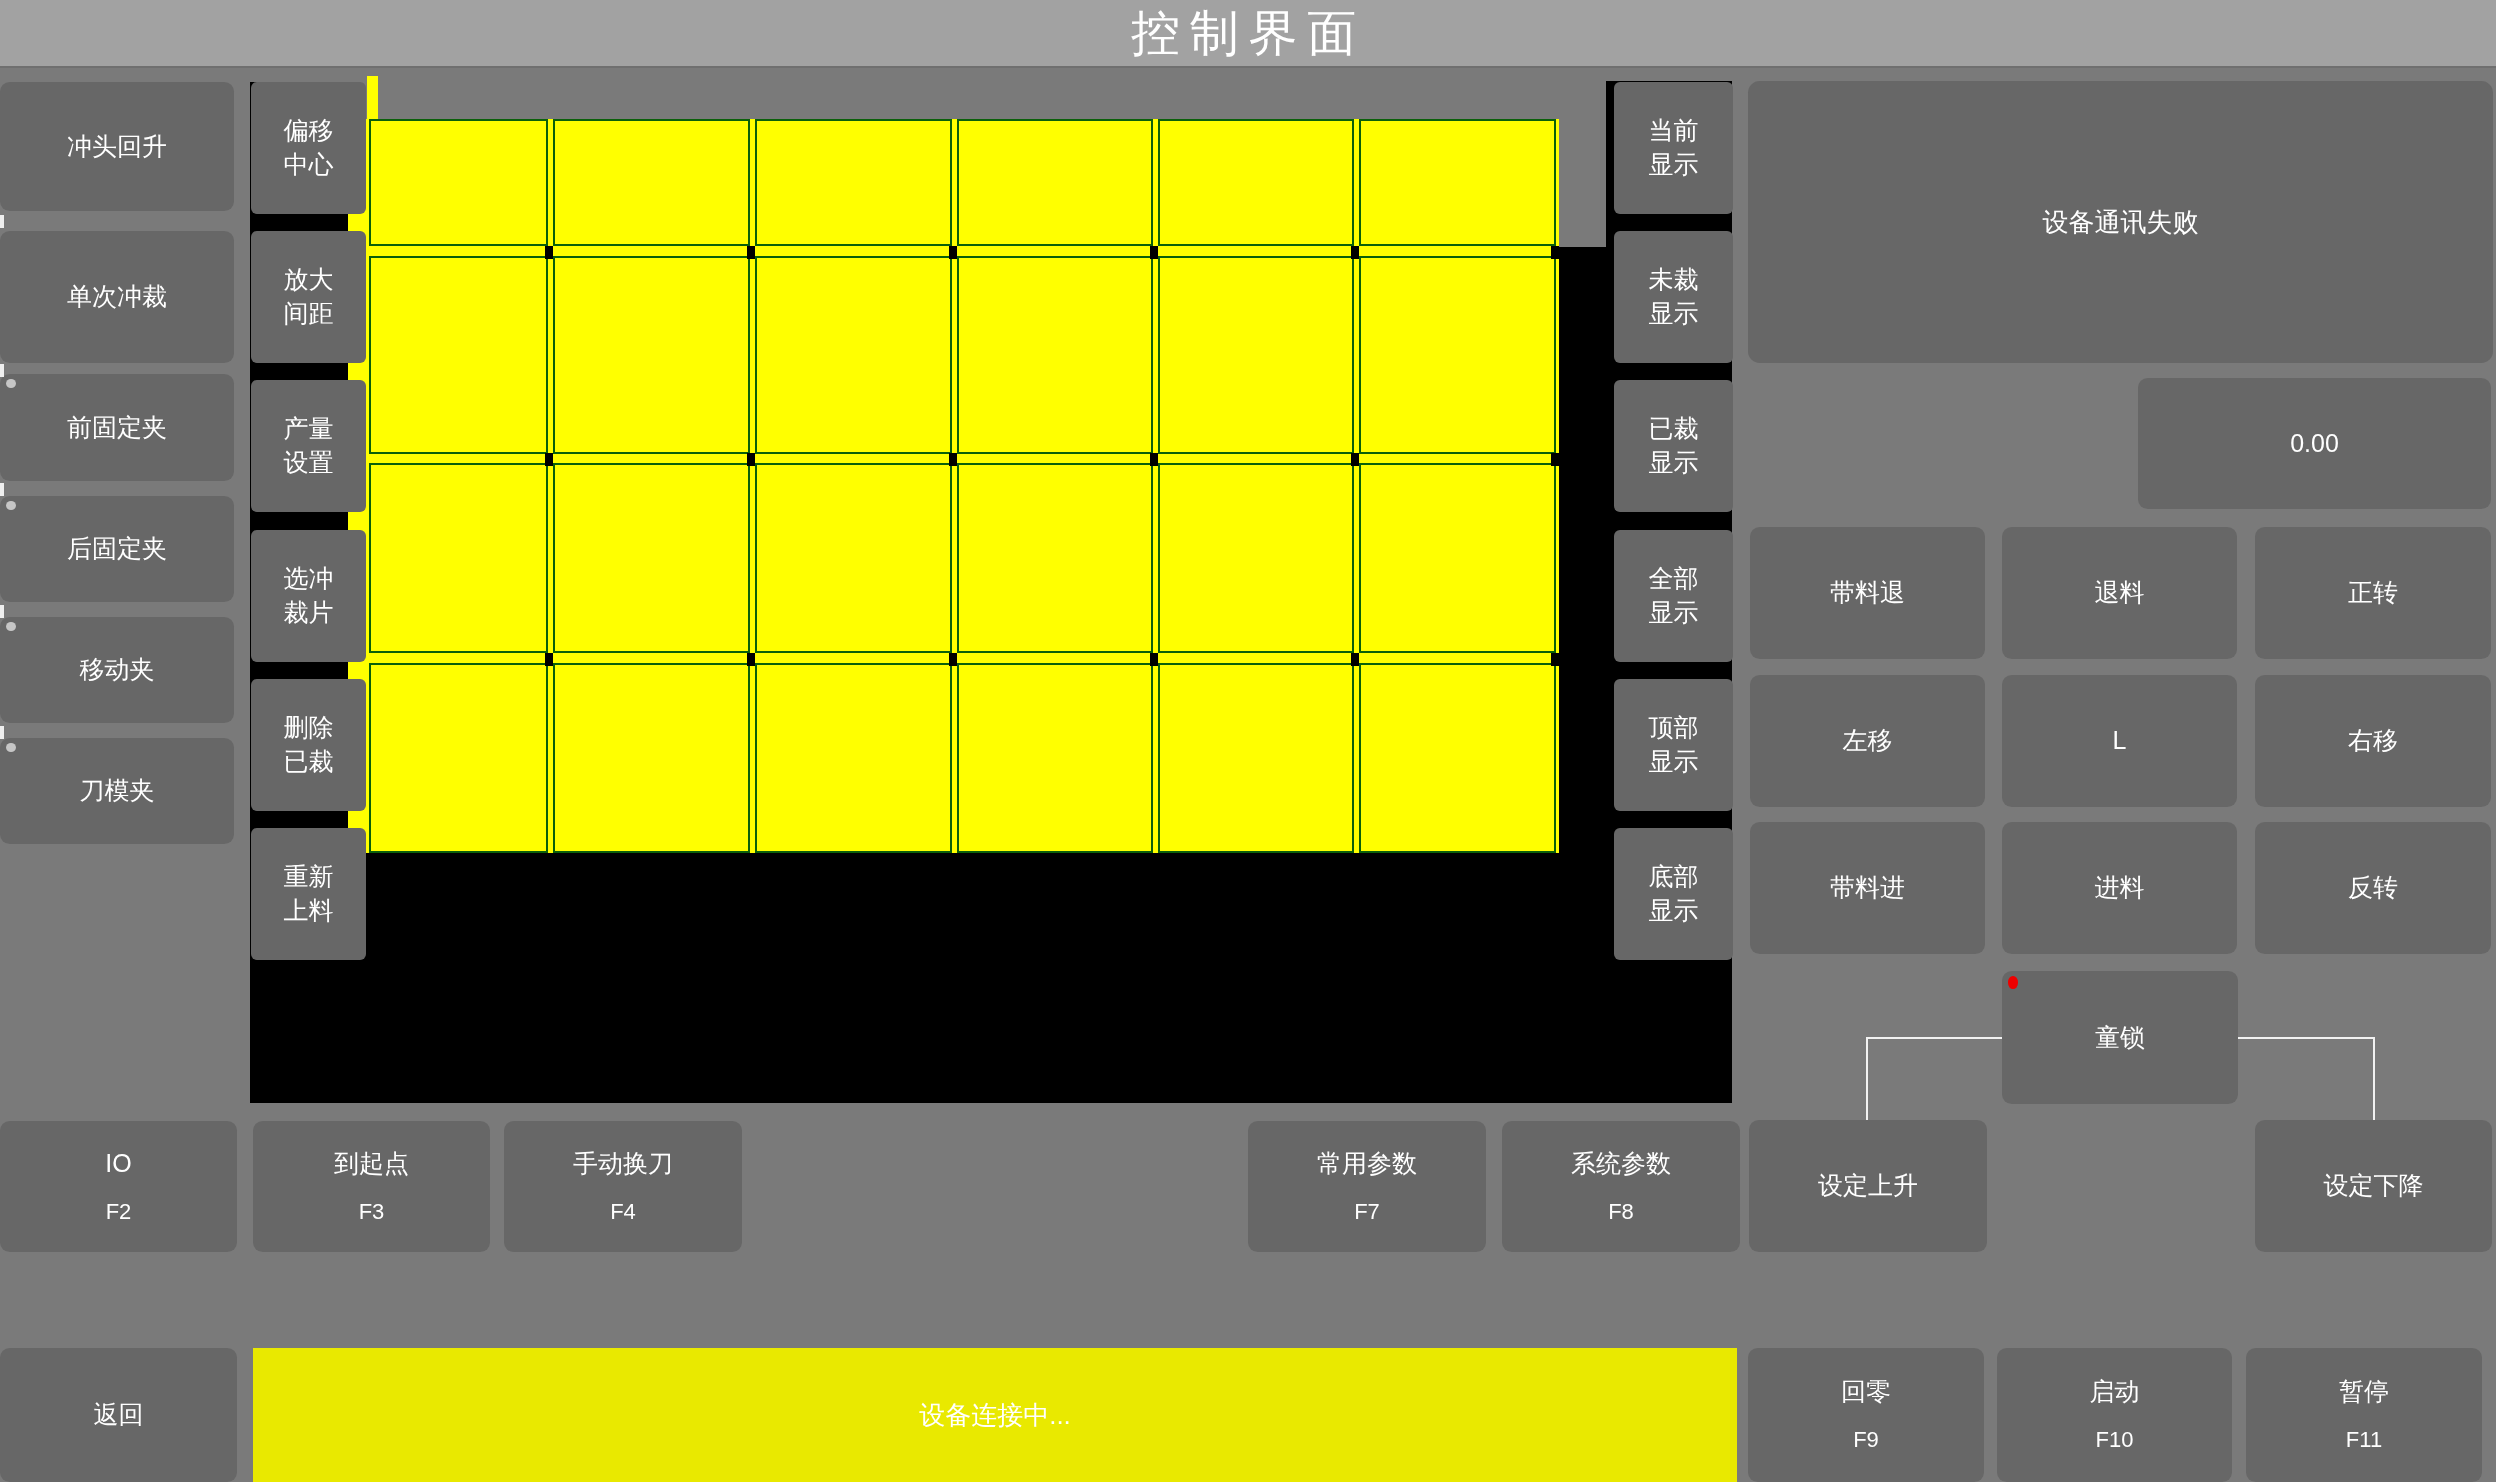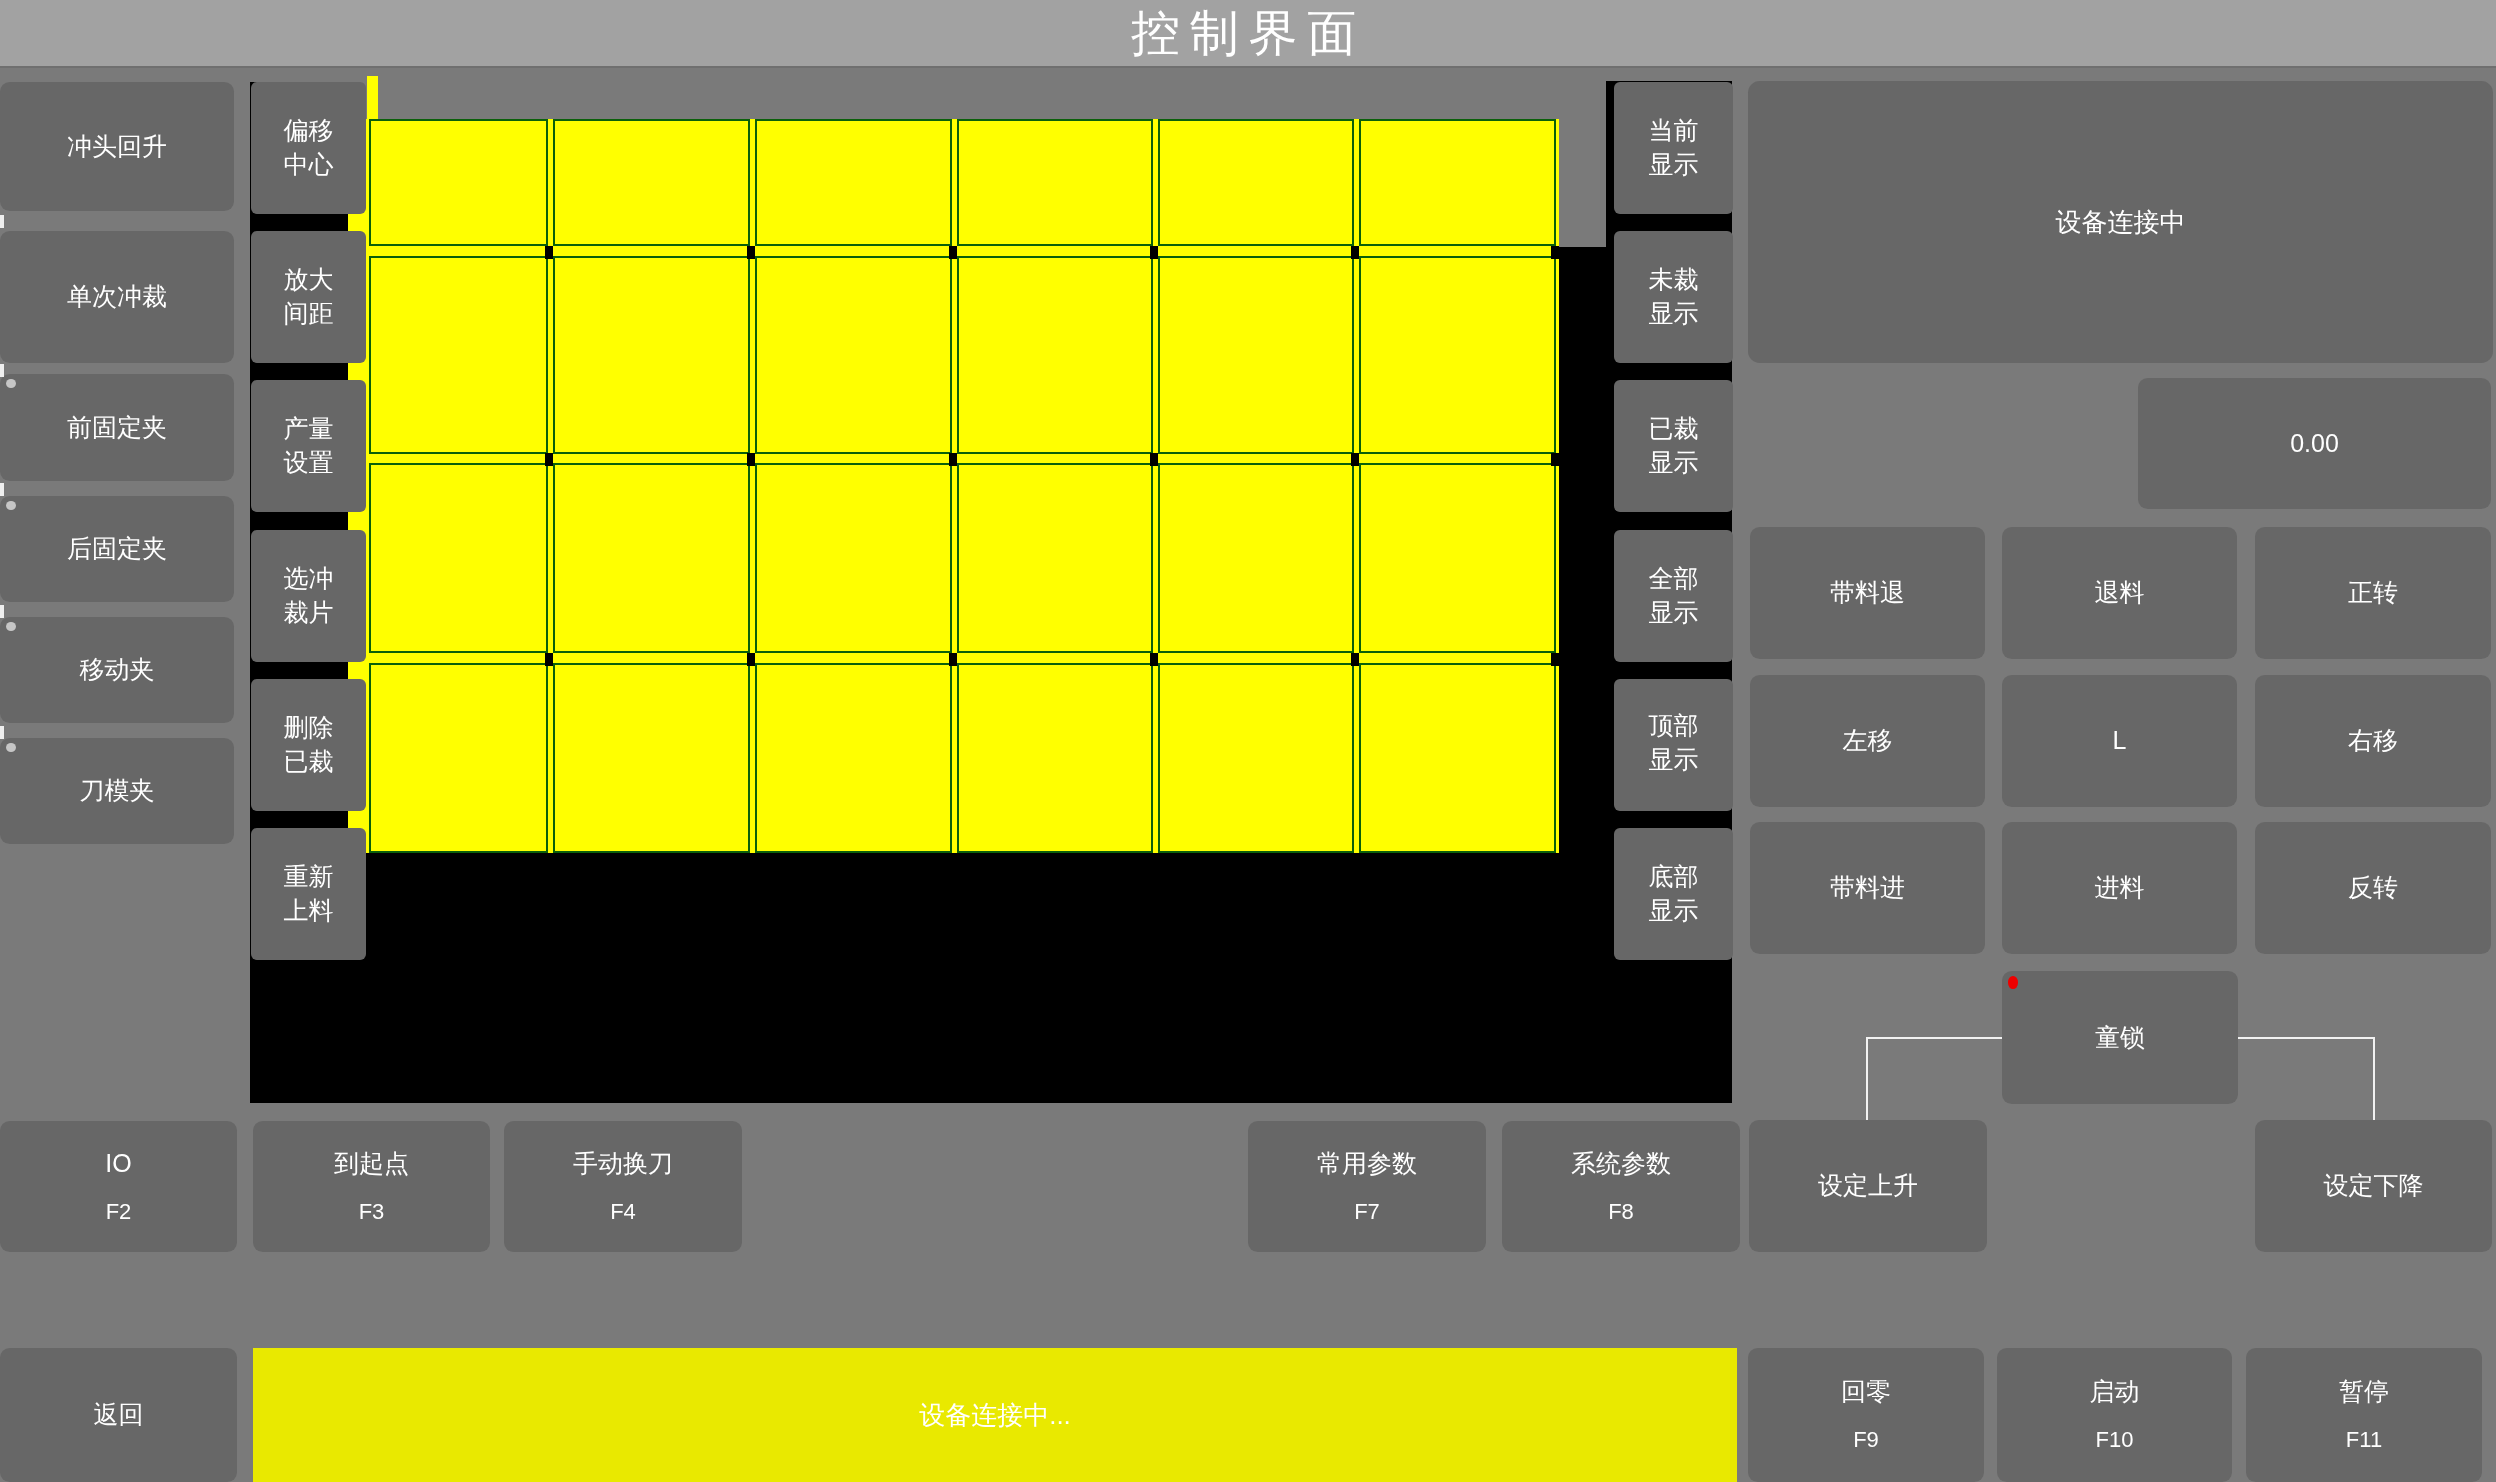--- a/index.html
+++ b/index.html
@@ -153,27 +153,27 @@
 上料</span></div>
 
   <div class="btn sq" style="left:1614px;top:82px;width:119px;height:132px;"><span>当前
 显示</span></div>
   <div class="btn sq" style="left:1614px;top:231px;width:119px;height:132px;"><span>未裁
 显示</span></div>
   <div class="btn sq" style="left:1614px;top:380px;width:119px;height:132px;"><span>已裁
 显示</span></div>
   <div class="btn sq" style="left:1614px;top:530px;width:119px;height:132px;"><span>全部
 显示</span></div>
-  <div class="btn sq" style="left:1614px;top:679px;width:119px;height:132px;font-family:Liberation Mono, monospace;"><span>顶部
+  <div class="btn sq" style="left:1614px;top:679px;width:119px;height:132px;"><span>顶部
 显示</span></div>
   <div class="btn sq" style="left:1614px;top:828px;width:119px;height:132px;"><span>底部
 显示</span></div>
 
   <div id="status-box">
-    <span>设备连接中</span>
+    <span>设备通讯失败</span>
   </div>
   <div class="btn" style="left:2138px;top:378px;width:353px;height:131px;"><span>0.00</span></div>
 
   <div class="btn" style="left:1750px;top:527px;width:235px;height:132px;"><span>带料退</span></div>
   <div class="btn" style="left:2002px;top:527px;width:235px;height:132px;"><span>退料</span></div>
   <div class="btn" style="left:2255px;top:527px;width:236px;height:132px;"><span>正转</span></div>
   <div class="btn" style="left:1750px;top:675px;width:235px;height:132px;"><span>左移</span></div>
   <div class="btn" style="left:2002px;top:675px;width:235px;height:132px;"><span>L</span></div>
   <div class="btn" style="left:2255px;top:675px;width:236px;height:132px;"><span>右移</span></div>
   <div class="btn" style="left:1750px;top:822px;width:235px;height:132px;text-align:center;"><span>带料进</span></div>

